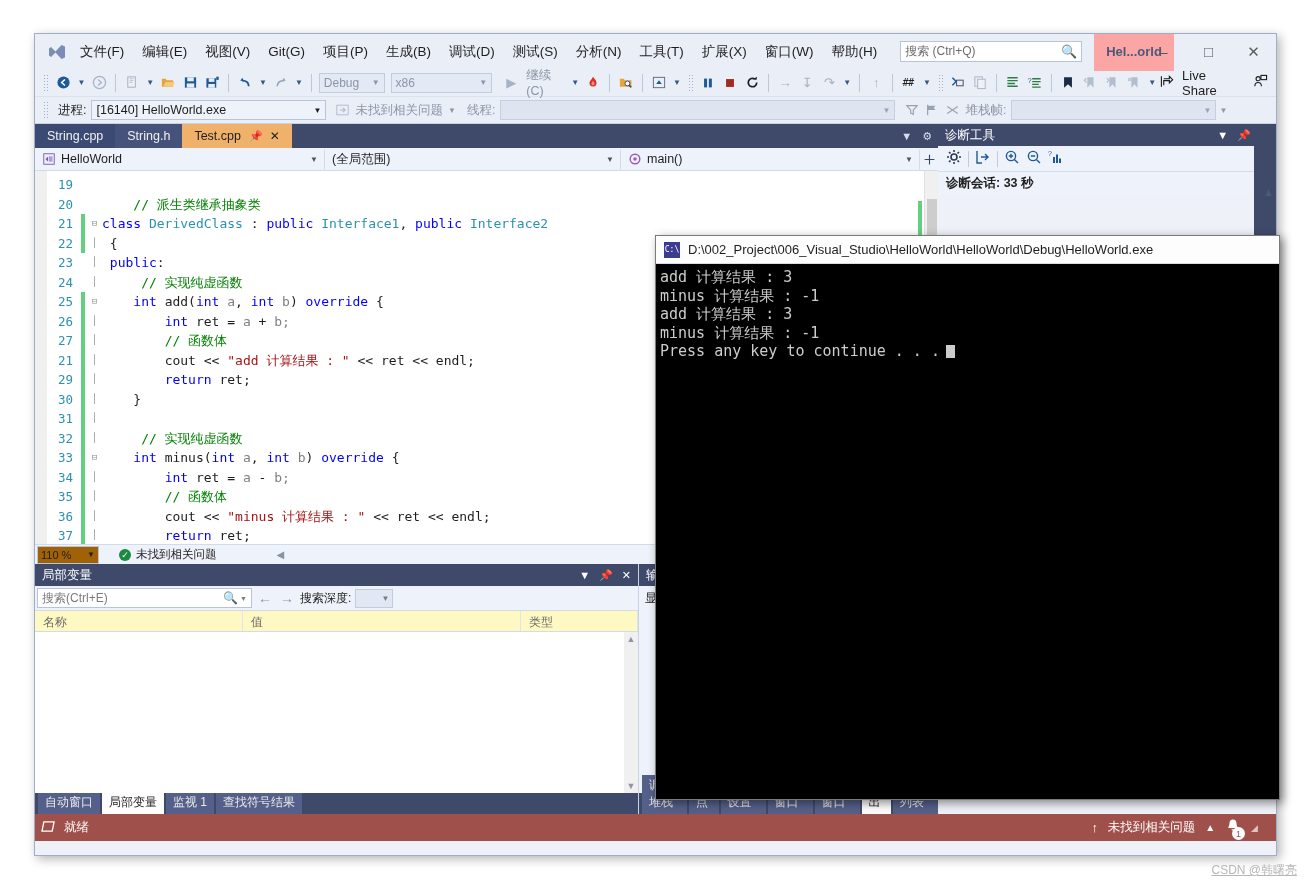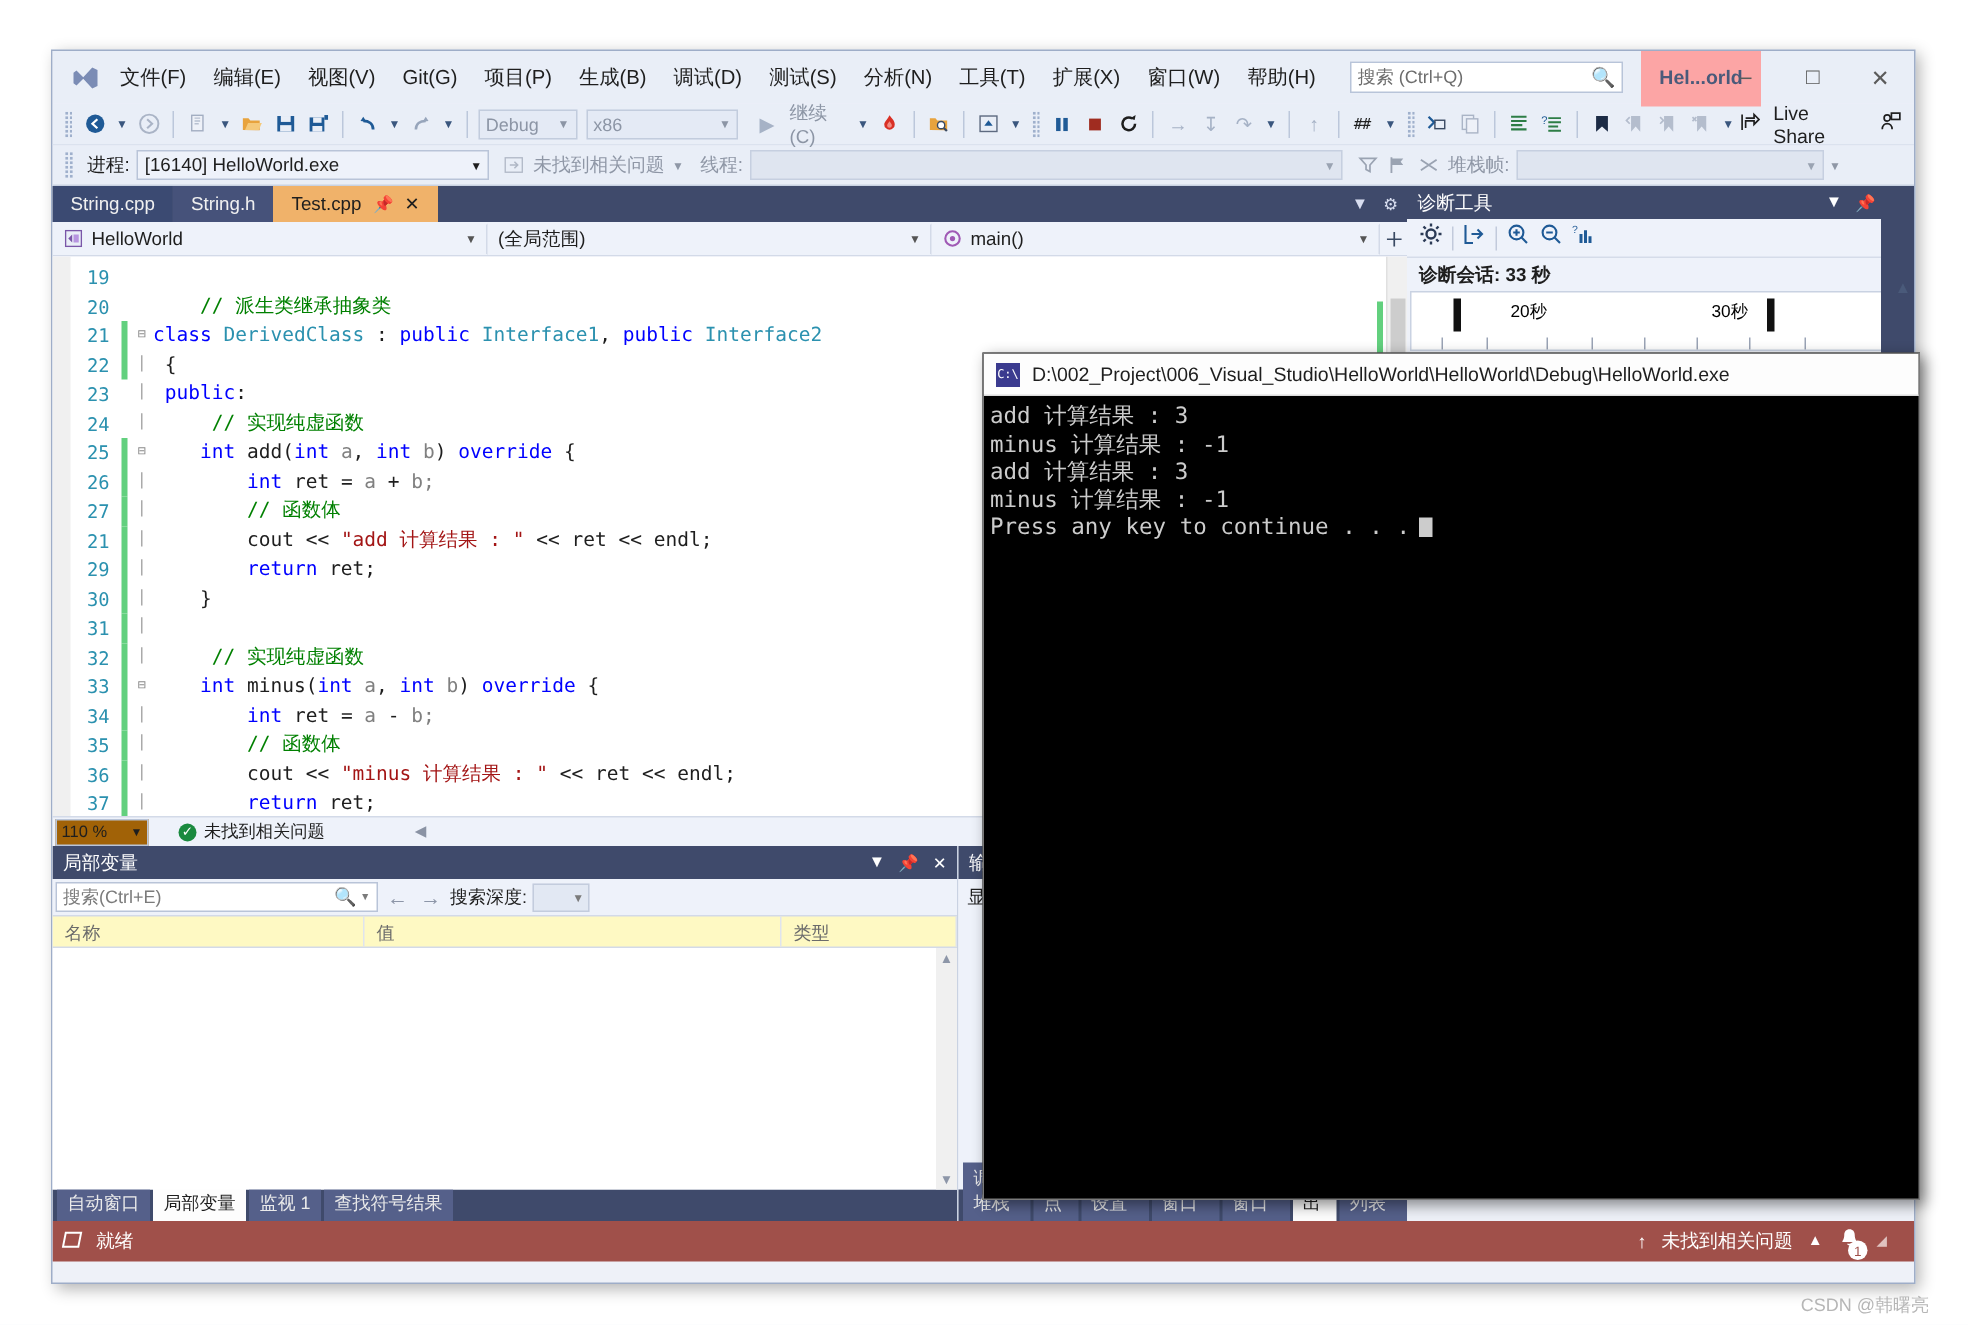--- a/index.html
+++ b/index.html
@@ -233,21 +233,21 @@
   .console-body {
     padding:4px 2px 0 4px; color:#cccccc;
     font-family:"DejaVu Sans Mono","Liberation Mono",monospace;
     font-size:15px; line-height:18.5px; white-space:pre;
   }
   .caret-blk { display:inline-block; width:9px; height:13px; background:#cccccc;
                vertical-align:-2px; margin-left:6px;}
 
   
   .watermark {
-    position:absolute; right:26px; bottom:4px; font-size:12px; color:#b6b6b6;
+    position:absolute; right:15px; bottom:4px; font-size:12px; color:#b6b6b6;text-decoration:underline;
   }
 </style>
 </head>
 <body>
 
 <div id="root">
 
   <div class="vs-window">
 
     <div class="titlebar">
@@ -729,34 +729,20 @@
           <span>
             <svg width="16" height="16" viewBox="0 0 16 16">
                 <text x="0" y="7" font-size="7" fill="#1f5a96">?</text>
             <rect x="5" y="8" width="2" height="6" fill="#1f5a96"></rect>
                 <rect x="8" y="5.5" width="2" height="8.5" fill="#1f5a96"></rect>
             <rect x="11" y="9.5" width="2" height="4.5" fill="#1f5a96"></rect>
               </svg>
           </span>
         </div>
         <div class="diag-session">诊断会话: 33 秒</div>
-        <div class="diag-ruler">
-          <div class="tickmark" style="left:28px;"></div>
-          <div class="tickmark" style="left:237px;"></div>
-          <span class="lbl20">20秒</span>
-          <span class="lbl30">30秒</span>
-          <div class="tickline" style="left:20px;"></div>
-          <div class="tickline" style="left:50px;"></div>
-          <div class="tickline" style="left:90px;"></div>
-          <div class="tickline" style="left:120px;"></div>
-          <div class="tickline" style="left:155px;"></div>
-          <div class="tickline" style="left:190px;"></div>
-          <div class="tickline" style="left:225px;"></div>
-          <div class="tickline" style="left:262px;"></div>
-        </div>
         <div style="flex:1;background:#eef1f8;"></div>
 
         <div class="vtab">
           <span>解决方案资源管理器</span>
         </div>
         <div style="position:absolute;right:2px;top:62px;font-size:11px;color:#4a5a7a;">▲</div>
       </div>
     </div>
 
     <div class="statusbar">

